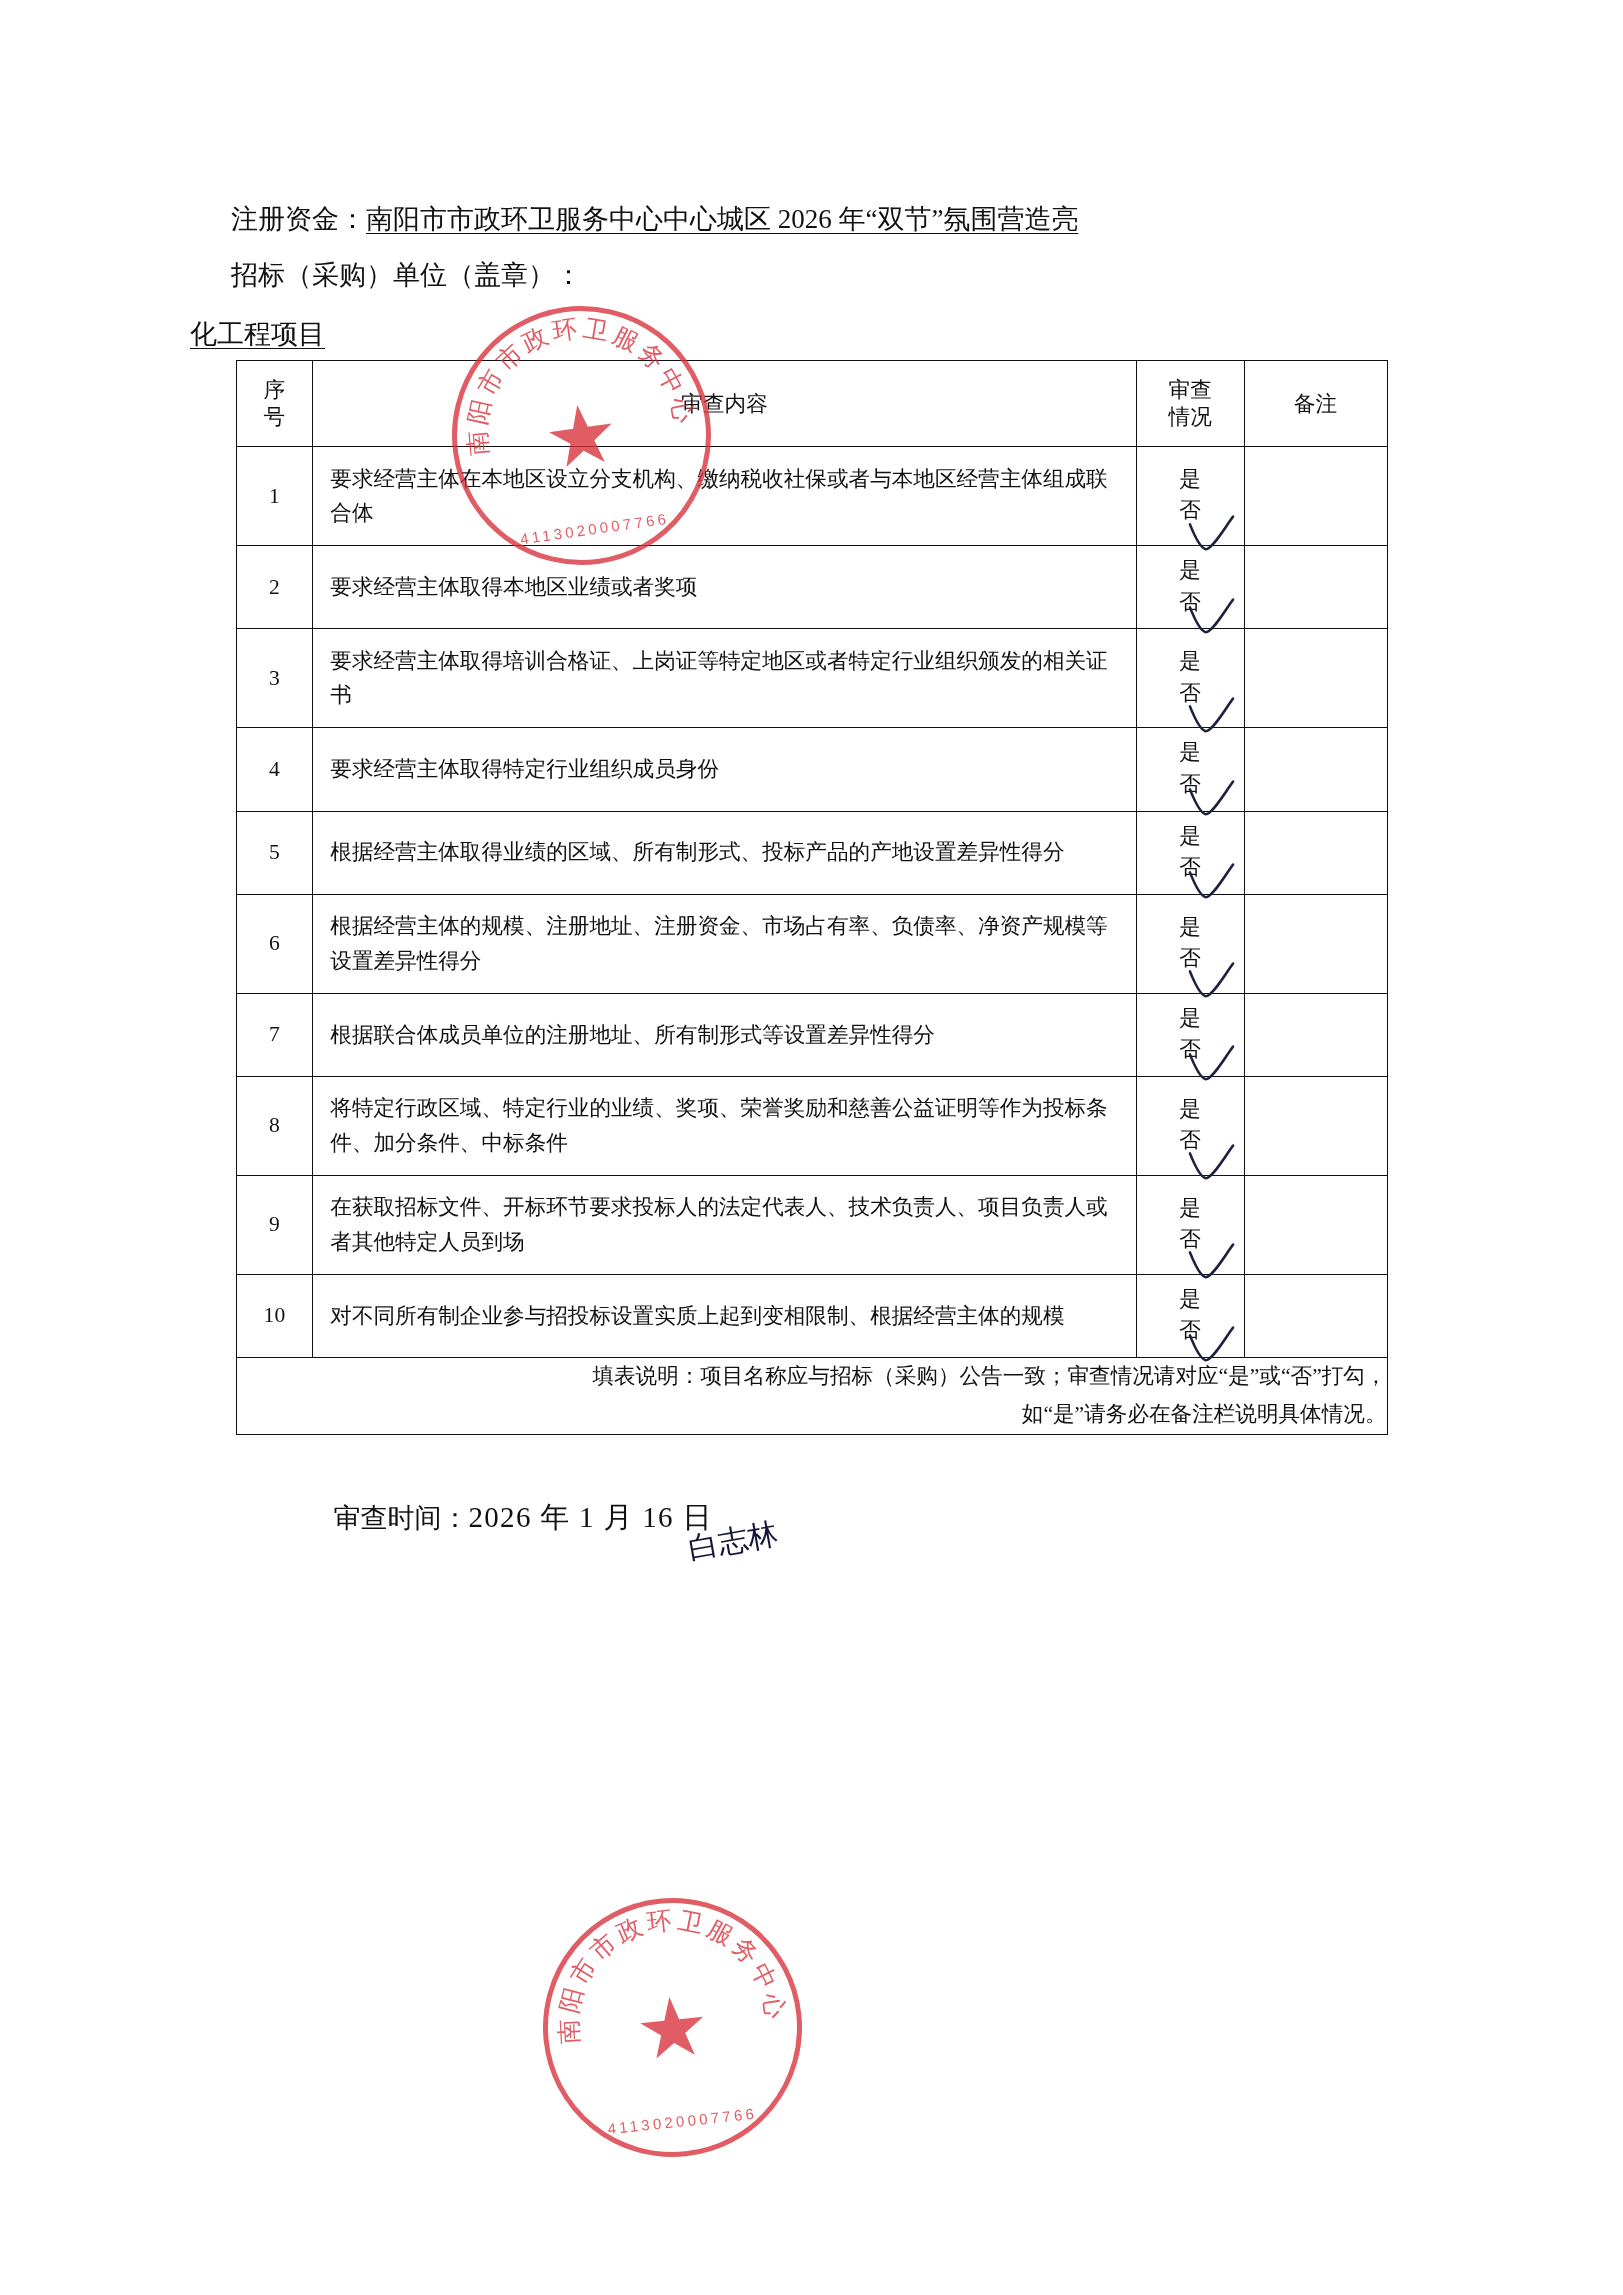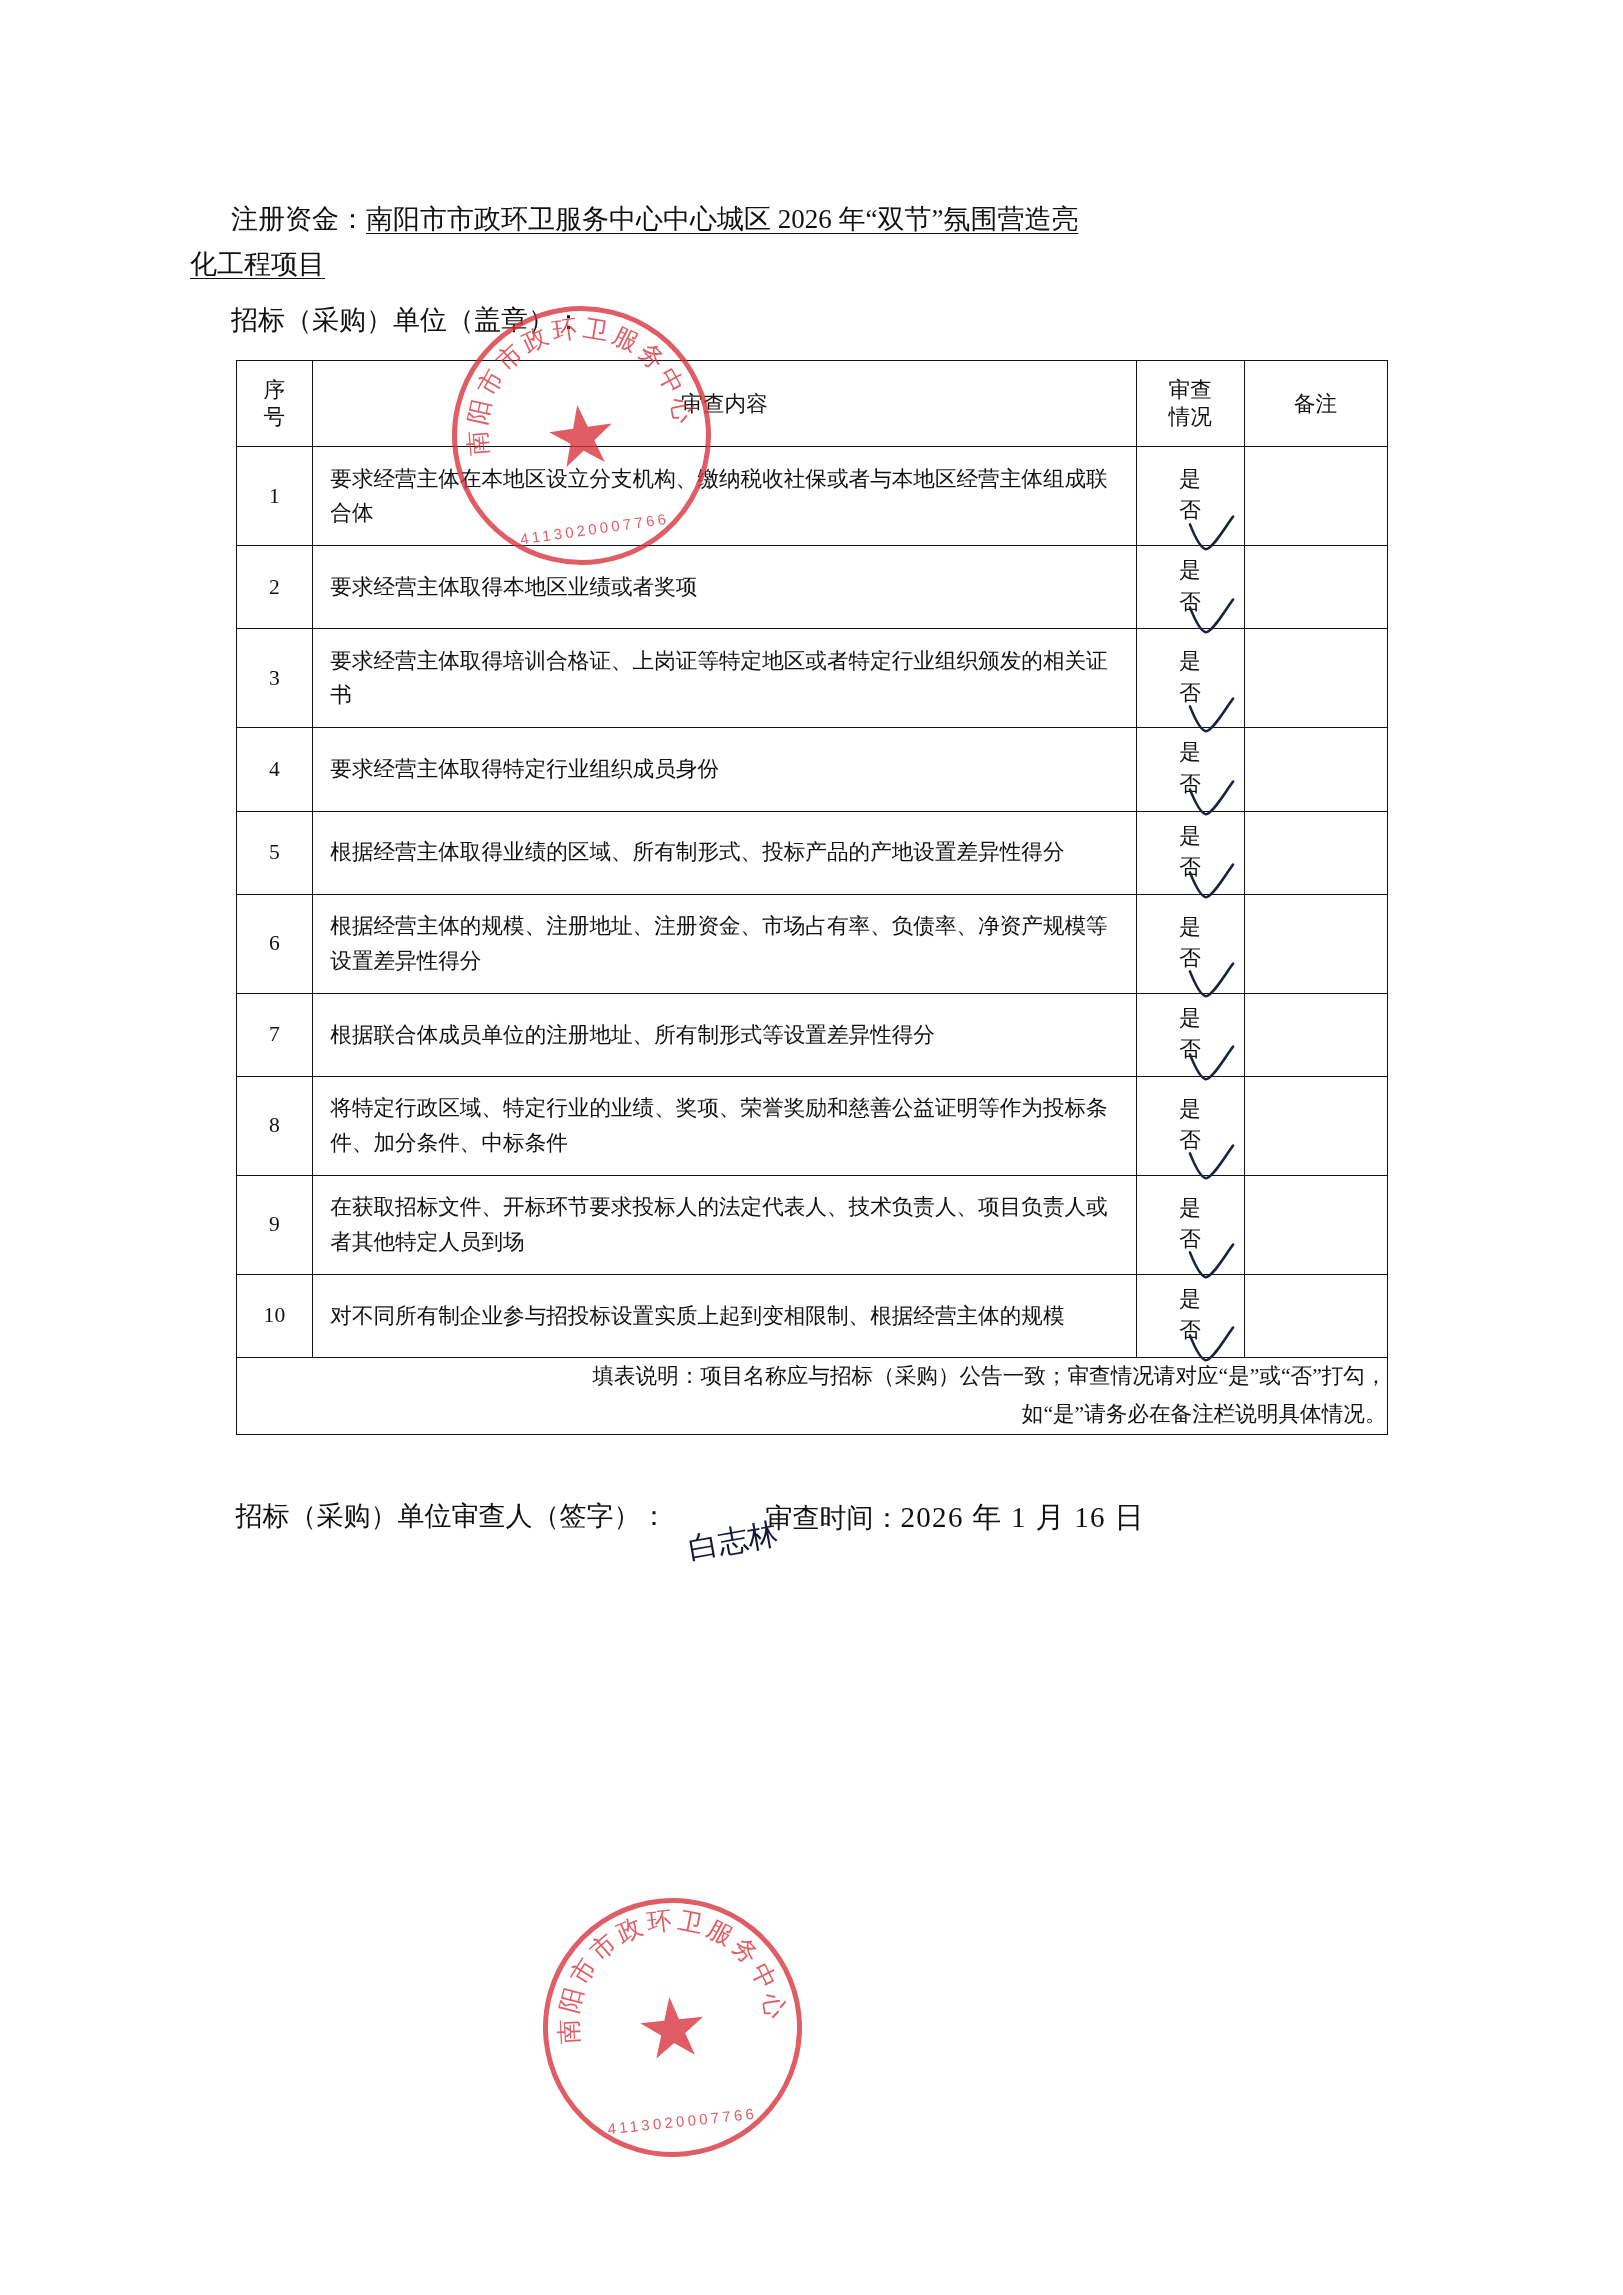--- a/index.html
+++ b/index.html
@@ -219,26 +219,26 @@
 </style>
 </head>
 <body>
 
 <div class="page">
 
 
   <div class="field-line">
     <span class="indent"></span><span class="field-label">注册资金：</span><span class="field-value">南阳市市政环卫服务中心中心城区 2026 年“双节”氛围营造亮</span>
   </div>
+  <div class="field-line sec-unit">
+    <span class="indent"></span><span>招标（采购）单位（盖章）：</span>
+  </div>
+
   <div class="field-line second">
     <span class="field-value">化工程项目</span>
-  </div>
-
-  <div class="field-line sec-unit">
-    <span class="indent"></span><span>招标（采购）单位（盖章）：</span>
   </div>
 
   <table class="review">
     <colgroup>
       <col class="col-no">
       <col class="col-body">
       <col class="col-stat">
       <col class="col-note">
     </colgroup>
     <thead>
@@ -425,21 +425,20 @@
       <tr>
         <td class="footnote" colspan="4">
           <div>填表说明：项目名称应与招标（采购）公告一致；审查情况请对应“是”或“否”打勾，</div>
           <div>如“是”请务必在备注栏说明具体情况。</div>
         </td>
       </tr>
     </tfoot>
   </table>
 
   <div class="sign-row">
-    <div class="sign-left">招标（采购）单位审查人（签字）：</div>
     <div class="sign-right">
       <span>审查时间：</span><span class="hand-date">2026 年 1 月 16 日</span>
     </div>
     <div class="hand-sign">白志林</div>
   </div>
 
   <div class="seal seal-top">
     <svg class="seal-text-arc" viewBox="0 0 380 380">
       <defs>
         <path id="arcTop" d="M 48 214 A 145 145 0 1 1 332 214" fill="none"></path>

